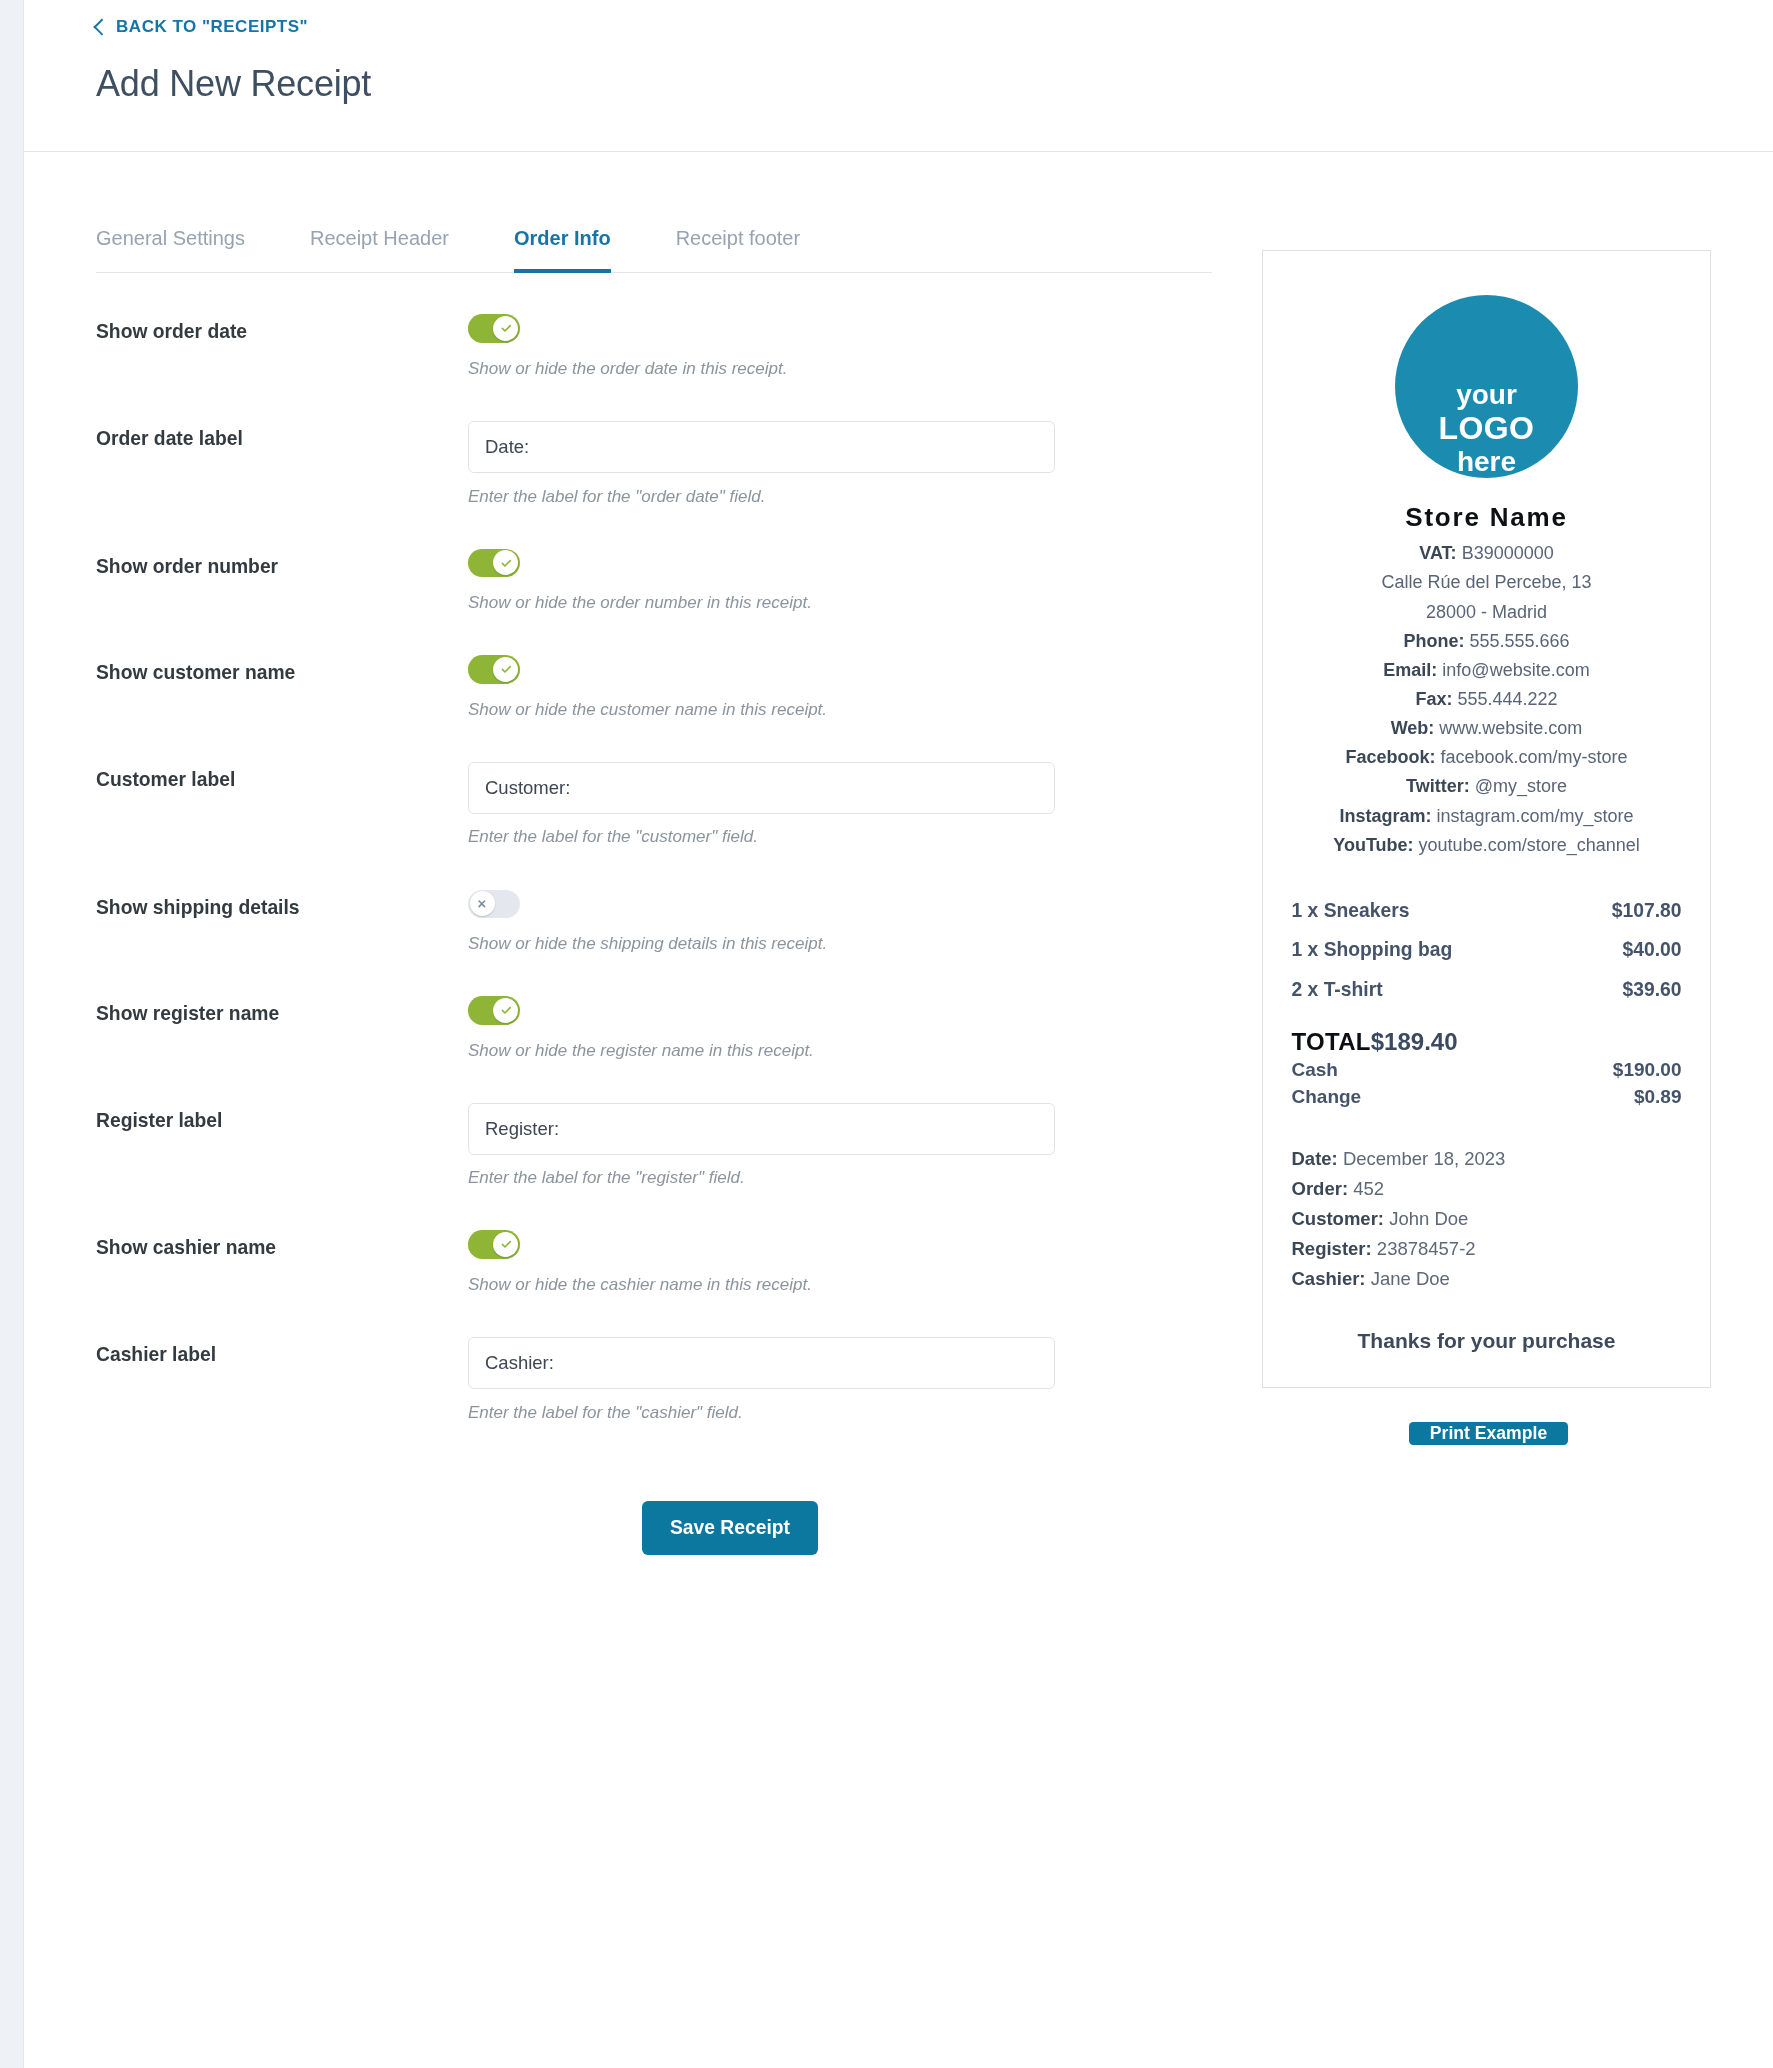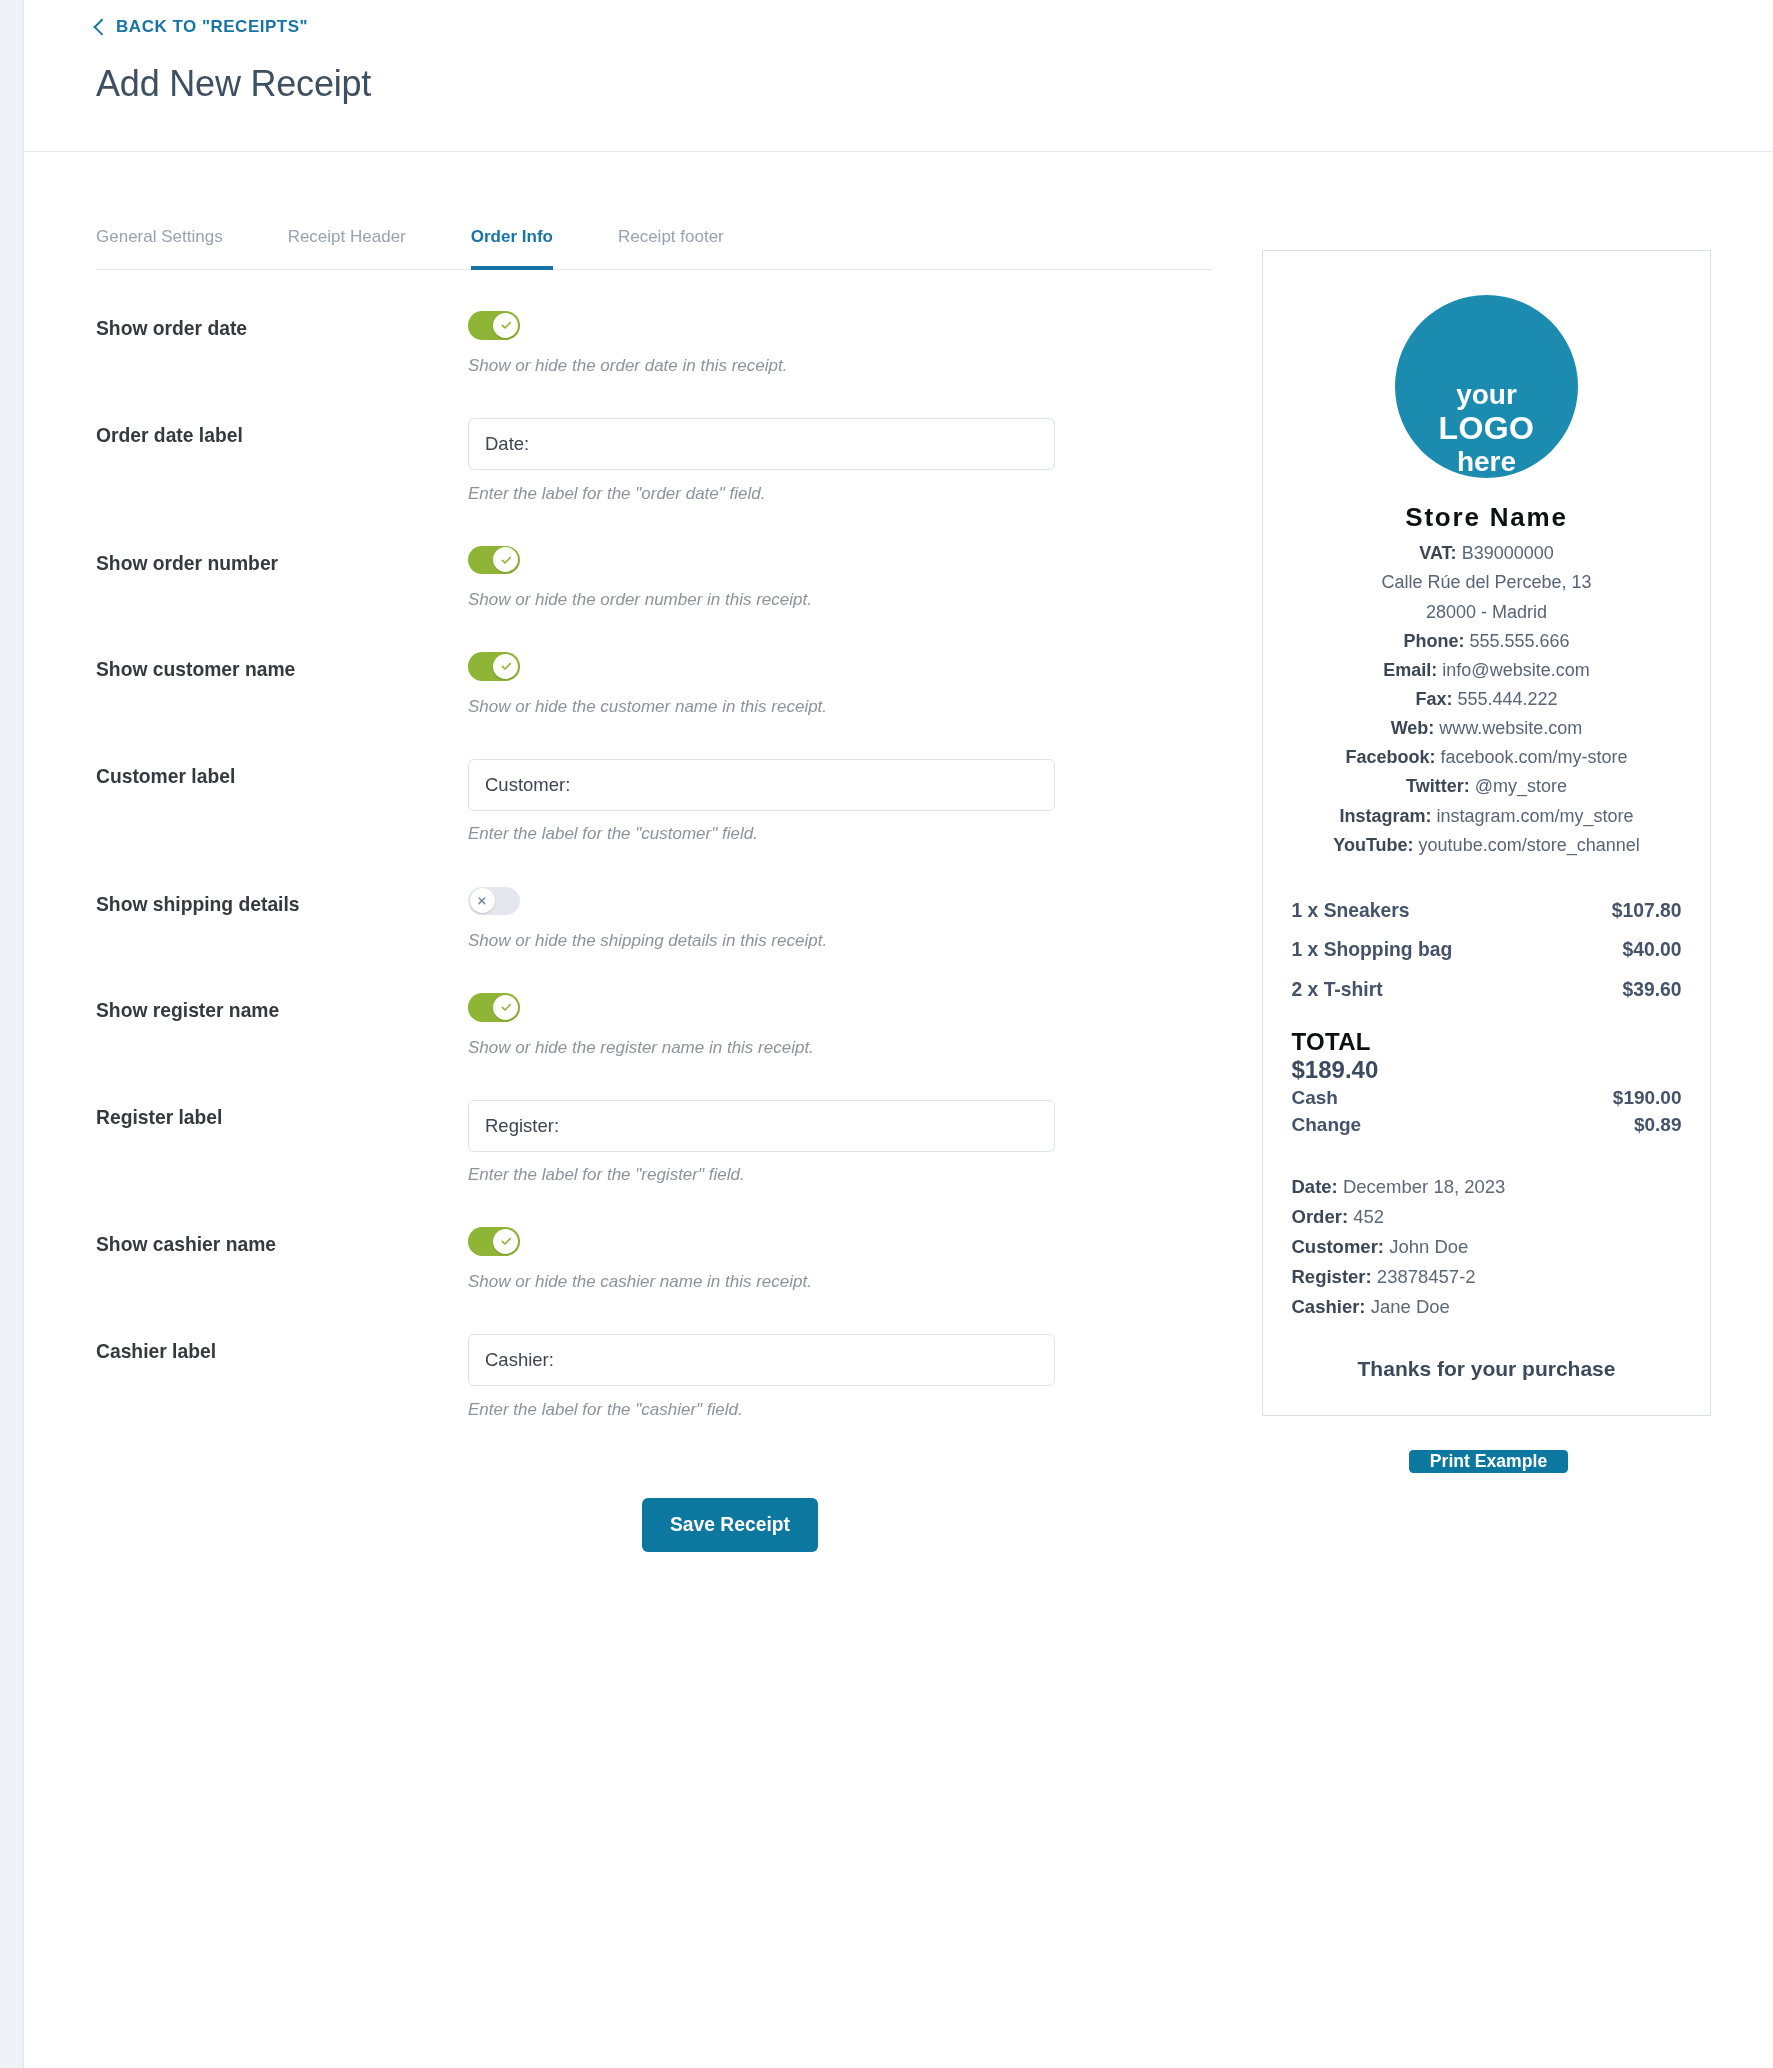--- a/index.html
+++ b/index.html
@@ -87,21 +87,21 @@
 
   
   .tabs {
     display: flex;
     border-bottom: 0.8px solid #e3e7ec;
     width: 1116px;
   }
   .tab {
     padding: 11.7px 0 22.7px 0;
     margin-right: 65px;
-    font-size: 17px;
+    font-size: 20px;
     color: #97a3b0;
     cursor: pointer;
     font-weight: normal;
     position: relative;
     white-space: nowrap;
     text-align: right;
   }
   .tab.active {
     color: #1674a6;
     font-weight: bold;
@@ -258,21 +258,20 @@
     font-weight: bold;
     padding: 8.8px 0;
   }
   .item-row .amt { font-weight: bold; }
 
   .total-row {
     display: flex;
     justify-content: flex-start;
     align-items: baseline;
     margin-top: 18.5px;
-    flex-direction: column;
   }
   .total-label {
     font-size: 24px;
     font-weight: bold;
     color: #0c0f12;
     letter-spacing: 0.3px;
   }
   .total-amount {
     font-size: 24px;
     font-weight: bold;

